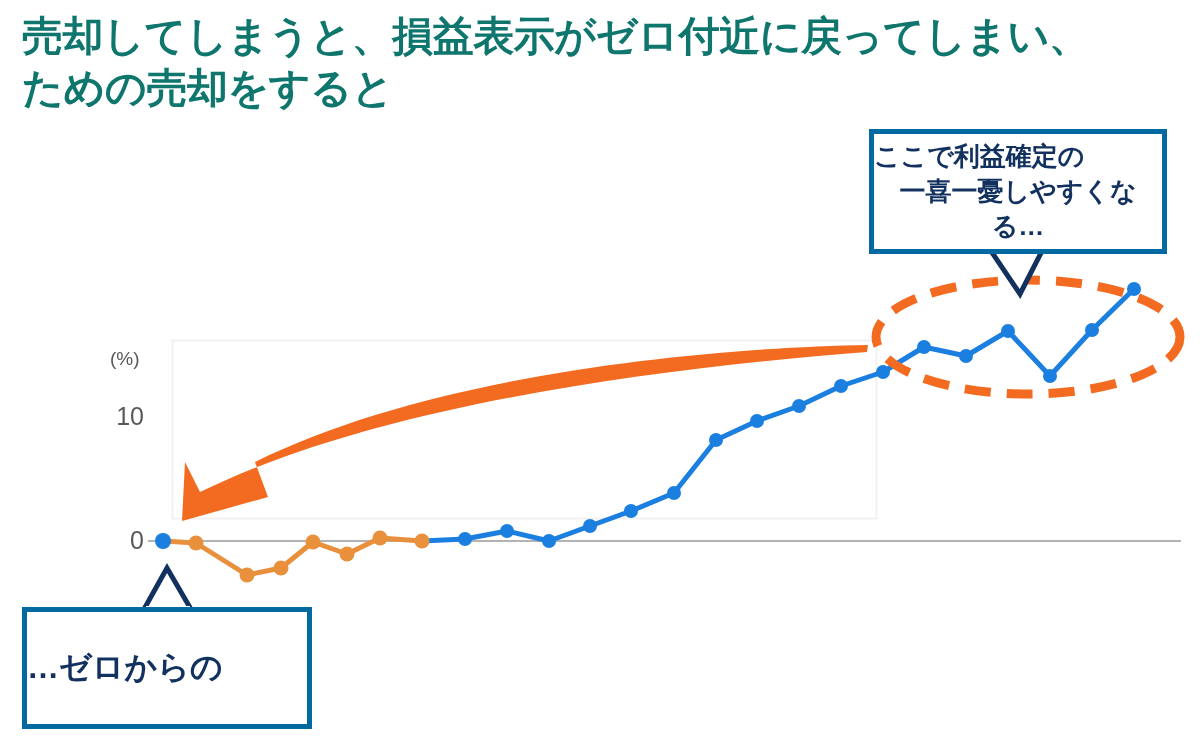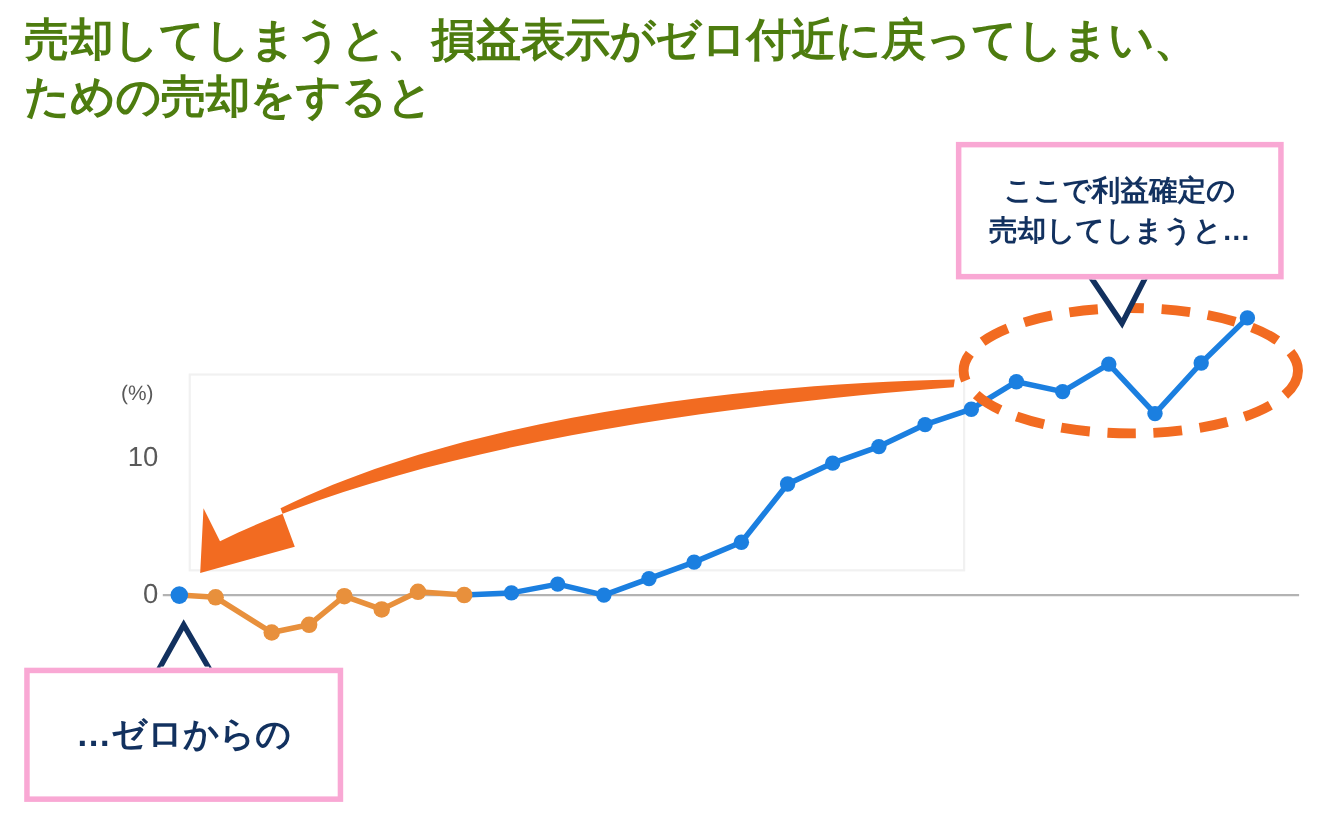--- a/index.html
+++ b/index.html
@@ -21,47 +21,47 @@
     width: 1200px;
     height: 741px;
   }
 
   
   .title {
     position: absolute;
     left: 22px;
     top: 10px;
     width: 1170px;
-    color: #4d7c0f;
+    color: #0f766e;
     font-size: 41px;
     font-weight: bold;
     line-height: 1.28;
     letter-spacing: -0.5px;
     white-space: pre-line;
   }
 
   
   #chart {
     position: absolute;
     left: 0;
     top: 0;
   }
 
   
   .callout {
     position: absolute;
     box-sizing: border-box;
     background: #ffffff;
-    border: 5px solid #f9a8d4;
+    border: 5px solid #0369a1;
     color: #12315F;
     font-weight: bold;
     text-align: center;
     display: flex;
     flex-direction: column;
-    align-items: center;
+    align-items: flex-start;
     justify-content: center;
     line-height: 1.35;
     white-space: pre-line;
   }
   #callout-top {
     left: 869px;
     top: 129px;
     width: 298px;
     height: 125px;
     font-size: 26px;
@@ -163,20 +163,20 @@
       <rect x="146" y="606" width="44" height="7" fill="#ffffff"></rect>
     </g>
   </svg>
 
   <div class="unit" style="left:110px; top:348px;">(%)</div>
   <div class="tick" style="left:96px; top:402px; width:48px;">10</div>
   <div class="tick" style="left:96px; top:526px; width:48px;">0</div>
 
   <div class="callout" id="callout-top">
     <span>ここで利益確定の</span>
-    <span>売却してしまうと…</span>
+    <span>一喜一憂しやすくなる…</span>
   </div>
 
   <div class="callout" id="callout-bottom">
     <span>…ゼロからの</span>
   </div>
 
 </div>
 
 </body></html>

